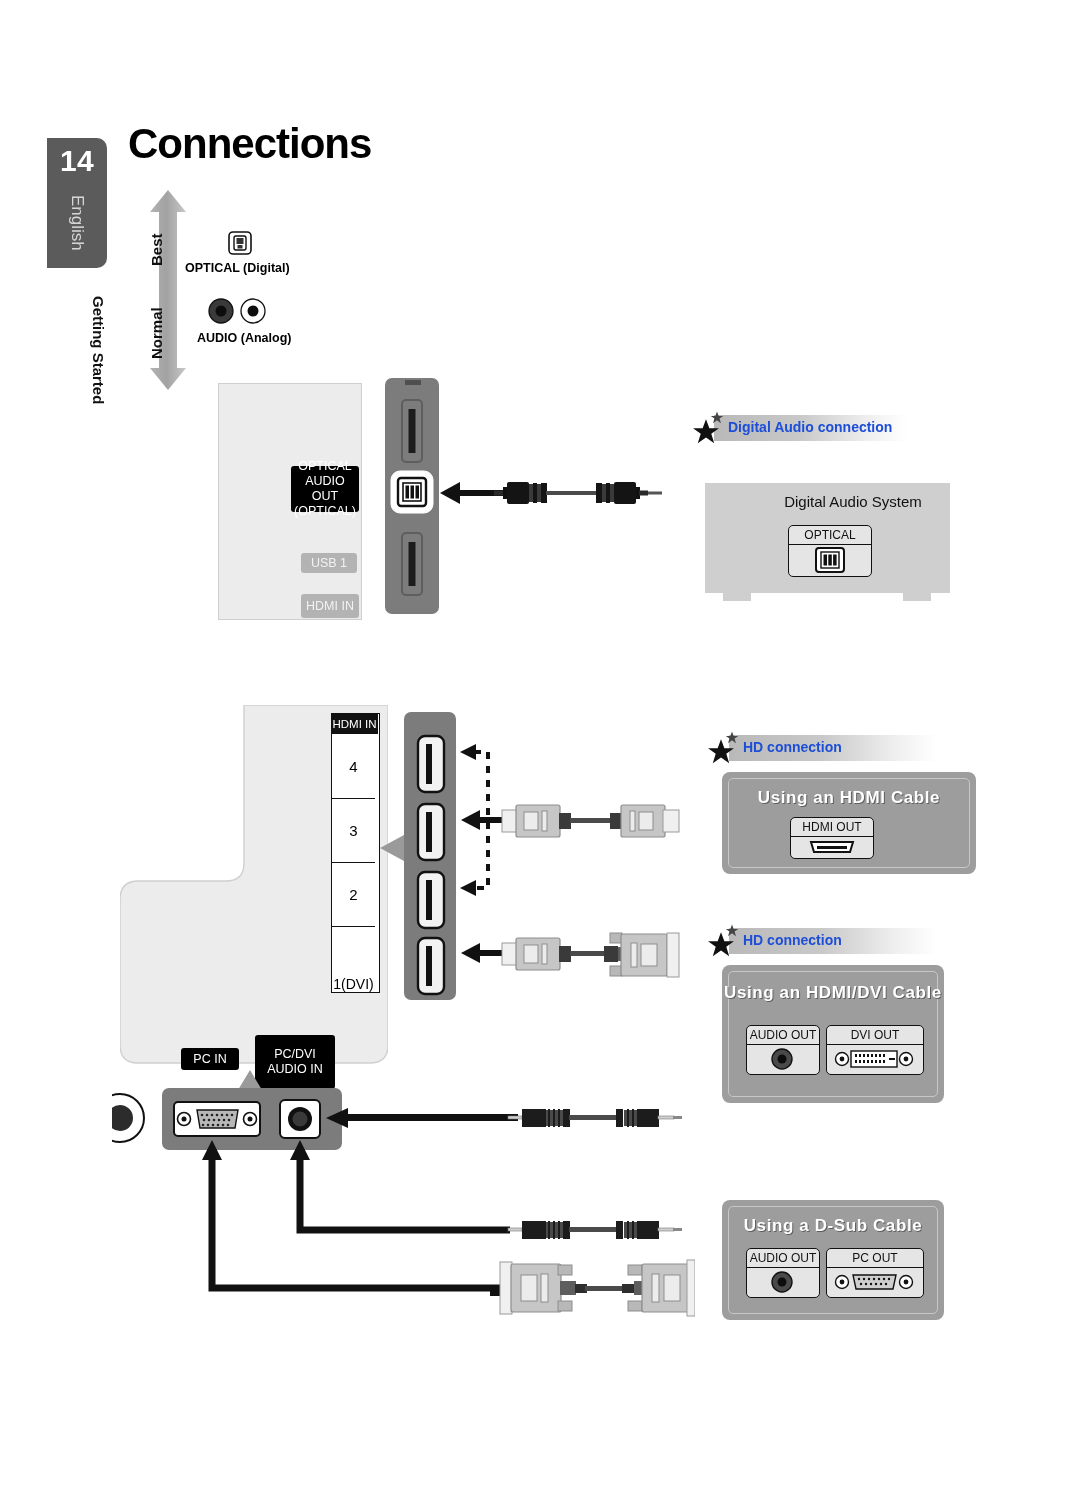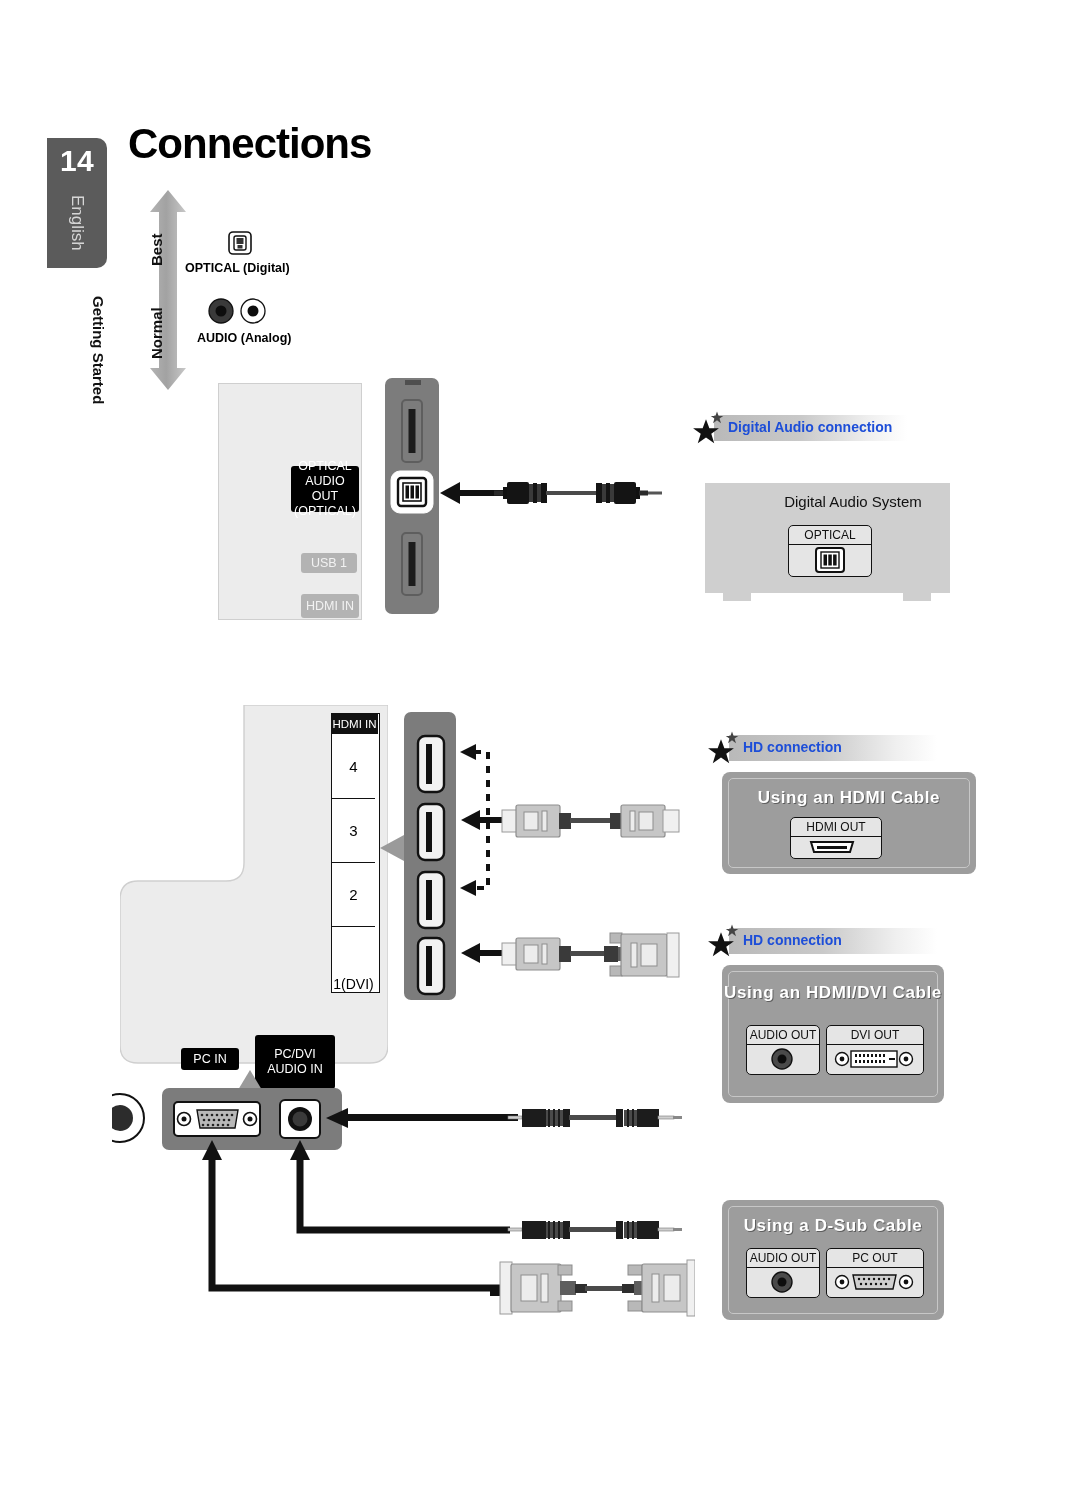--- a/index.html
+++ b/index.html
@@ -488,21 +488,21 @@
   </svg>
   <svg class="star-small" viewBox="0 0 24 24">
     <polygon points="12,1 15,9 23.5,9 16.7,14 19.3,22.5 12,17.3 4.7,22.5 7.3,14 0.5,9 9,9" fill="#444"></polygon>
   </svg>
   <div class="txt">HD connection</div>
 </div>
 
 <div class="abs device-card" style="left:722px;top:772px;width:254px;height:102px;">
   <div class="inner-line"></div>
   <div class="card-title" style="top:16px;font-size:17px;">Using an HDMI Cable</div>
-  <div class="port-box" style="left:68px;top:45px;width:82px;height:40px;padding-left:8px;">
+  <div class="port-box" style="left:68px;top:45px;width:82px;height:40px;">
     <div class="cap">HDMI OUT</div>
     <div class="divider"></div>
     <svg style="position:absolute;left:18px;top:22px;" width="46" height="14" viewBox="0 0 46 14">
       <path d="M2,2 L44,2 L41,12 L5,12 Z" fill="#fff" stroke="#111" stroke-width="2"></path>
       <rect x="8" y="6" width="30" height="3" fill="#111"></rect>
     </svg>
   </div>
 </div>
 
 <div class="abs callout-head" style="left:707px;top:928px;width:230px;">

